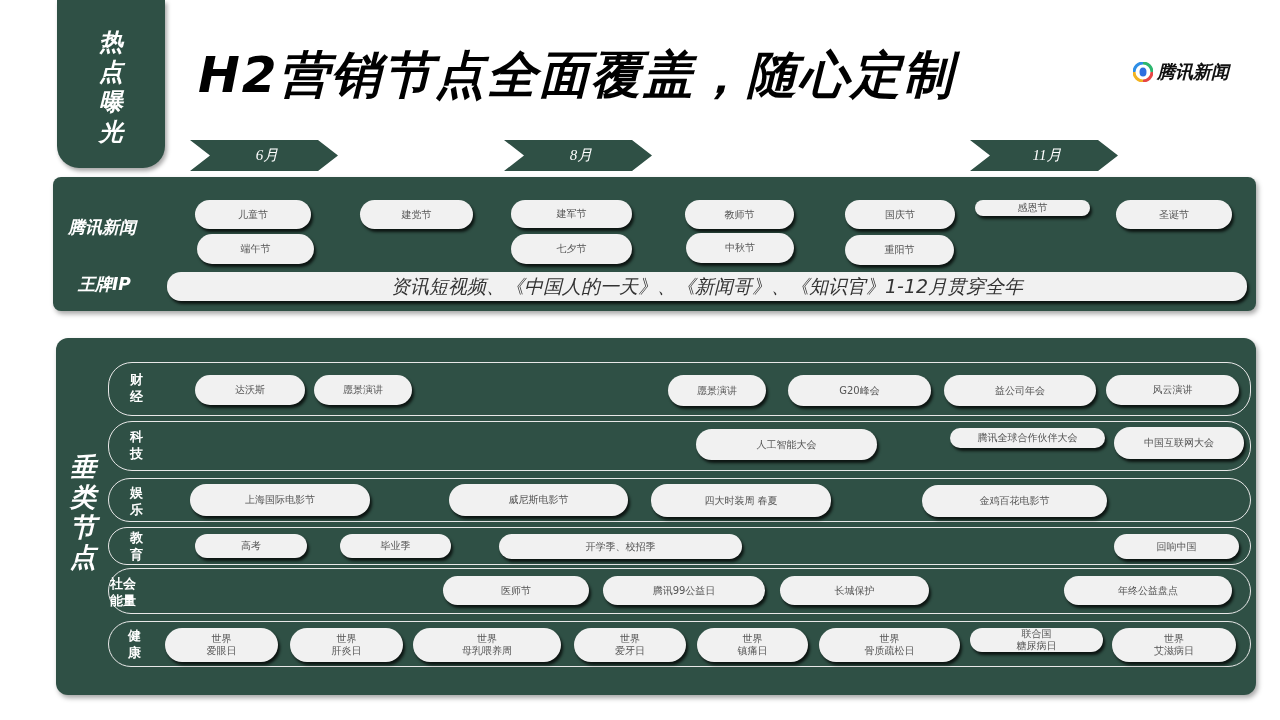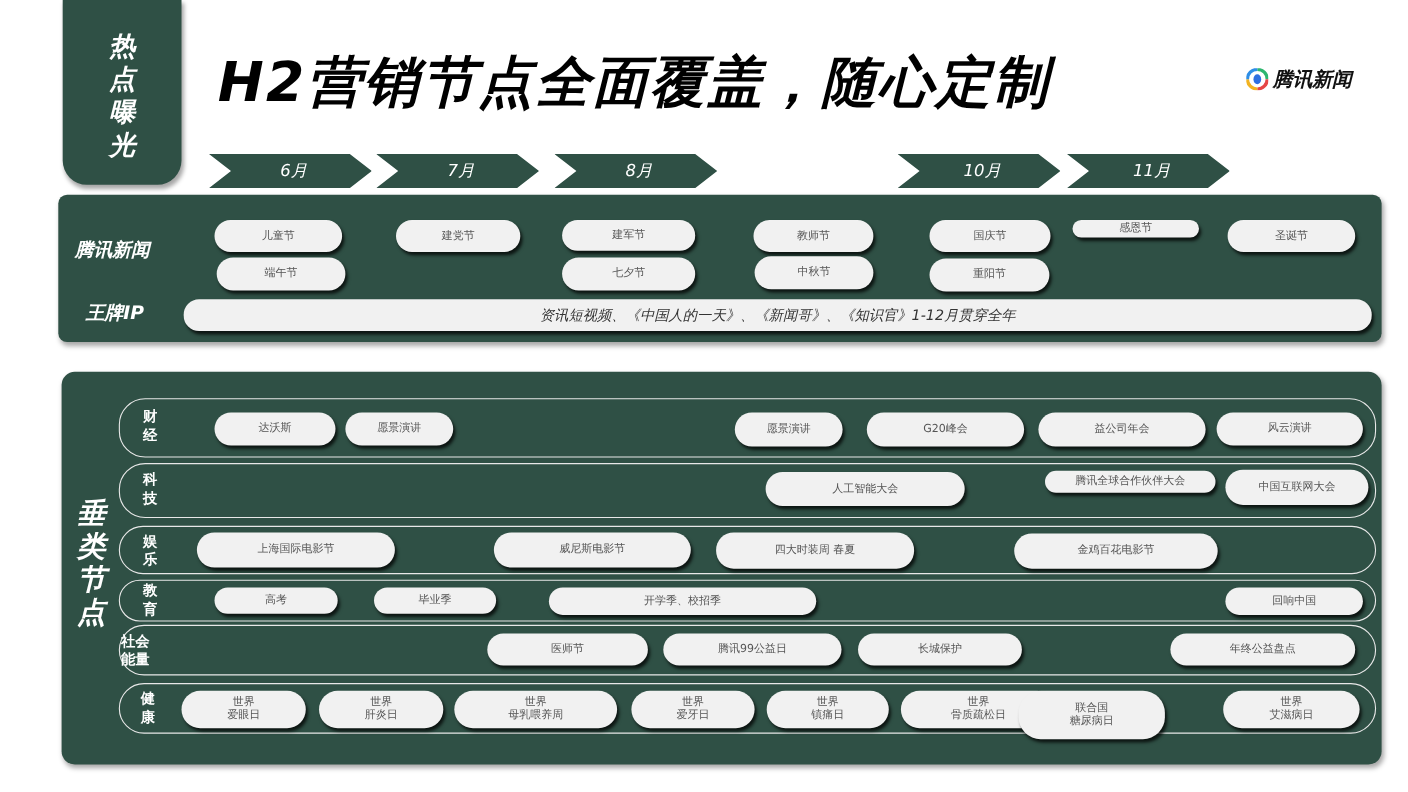--- a/index.html
+++ b/index.html
@@ -18,21 +18,21 @@
     .title {
       position: absolute; left: 182px; top: 42px; font-size: 50px; font-weight: bold;
       font-style: italic; color: #000; letter-spacing: 2px; margin-left: 16px;
     }
     .logo {
       position: absolute; left: 1133px; top: 60px; display: flex; align-items: center; gap: 4px; justify-content: flex-end;
     }
     .logo-mark { width: 20px; height: 20px; position: relative; }
     .logo-text { font-size: 18px; font-weight: bold; font-style: italic; color: #111; }
 
-    .months { position: absolute; left: 190px; top: 140px; height: 31px; width: 1070px; }
+    .months { position: absolute; left: 190px; top: 140px; height: 31px; width: 1070px; font-family: Liberation Serif, serif; }
     .month {
       position: absolute; top: 0; height: 31px; background: #2f5045;
       clip-path: polygon(0 0, calc(100% - 20px) 0, 100% 50%, calc(100% - 20px) 100%, 0 100%, 20px 50%);
       color: #fff; font-size: 15px; font-style: italic; display: flex; align-items: center; justify-content: center;
       padding-left: 6px;
     }
 
     .panel {
       position: absolute; background: #2f5045; border-radius: 8px;
       box-shadow: 2px 3px 5px rgba(0,0,0,0.35);
@@ -47,21 +47,21 @@
     .pill {
       position: absolute; background: #f1f1f1; border-radius: 16px;
       box-shadow: 2px 3px 3px rgba(0,0,0,0.75);
       color: #555; font-size: 10px; display: flex; align-items: center; justify-content: center;
       text-align: center; line-height: 12px; white-space: pre-line;
     }
     .pill.tall { border-radius: 20px; }
 
     .ip-bar {
       position: absolute; left: 167px; top: 272px; width: 1080px; height: 29px; background: #f1f1f1;
-      border-radius: 14px; box-shadow: 2px 3px 3px rgba(0,0,0,0.75); color: #333; font-size: 13px;
+      border-radius: 14px; box-shadow: 2px 3px 3px rgba(0,0,0,0.75); color: #333; font-size: 19px;
       display: flex; align-items: center; justify-content: center; font-style: italic;
     }
 
     .vert-label {
       position: absolute; left: 66px; top: 452px; width: 34px; color: #fff; font-size: 26px; font-weight: bold;
       font-style: italic; line-height: 30px; text-align: center;
     }
     .lane {
       position: absolute; left: 108px; width: 1143px; border: 1.5px solid #e8e8e8;
       border-radius: 24px;
@@ -91,23 +91,21 @@
       <path d="M10 19 A9 9 0 0 1 1 10" stroke="#f2b321" stroke-width="3" fill="none"></path>
       <path d="M1 10 A9 9 0 0 1 10 1" stroke="#2e8ee6" stroke-width="3" fill="none"></path>
       <ellipse cx="10" cy="10" rx="3.5" ry="4.5" fill="#2e6fe0"></ellipse>
     </svg>
   </span>
   <span class="logo-text">腾讯新闻</span>
 </div>
 
 <div class="months">
   <div class="month" style="left:0;width:148px">6月</div>
-  <div class="month" style="left:152px;width:148px">7月</div>
   <div class="month" style="left:314px;width:148px">8月</div>
-  <div class="month" style="left:626px;width:148px">10月</div>
   <div class="month" style="left:780px;width:148px">11月</div>
 </div>
 
 <div class="panel panel-top"></div>
 <div class="row-label" style="left:68px;top:216px">腾讯新闻</div>
 <div class="row-label" style="left:78px;top:273px">王牌IP</div>
 
 <div class="pill" style="left:195px;top:200px;width:116px;height:29px">儿童节</div>
 <div class="pill" style="left:197px;top:234px;width:117px;height:30px">端午节</div>
 <div class="pill" style="left:360px;top:200px;width:113px;height:29px">建党节</div>
@@ -154,21 +152,21 @@
 <div class="pill" style="left:314px;top:375px;width:98px;height:30px">愿景演讲</div>
 <div class="pill" style="left:668px;top:375px;width:98px;height:31px">愿景演讲</div>
 <div class="pill" style="left:788px;top:375px;width:143px;height:31px">G20峰会</div>
 <div class="pill" style="left:944px;top:375px;width:152px;height:31px">益公司年会</div>
 <div class="pill" style="left:1106px;top:375px;width:133px;height:30px">风云演讲</div>
 
 <div class="pill" style="left:696px;top:429px;width:181px;height:31px">人工智能大会</div>
 <div class="pill" style="left:950px;top:428px;width:155px;height:20px">腾讯全球合作伙伴大会</div>
 <div class="pill" style="left:1114px;top:427px;width:130px;height:32px">中国互联网大会</div>
 
-<div class="pill" style="left:179px;top:484px;width:180px;height:32px">上海国际电影节</div>
+<div class="pill" style="left:190px;top:484px;width:180px;height:32px">上海国际电影节</div>
 <div class="pill" style="left:449px;top:484px;width:179px;height:32px">威尼斯电影节</div>
 <div class="pill" style="left:651px;top:484px;width:180px;height:33px">四大时装周 春夏</div>
 <div class="pill" style="left:922px;top:485px;width:185px;height:32px">金鸡百花电影节</div>
 
 <div class="pill" style="left:195px;top:534px;width:112px;height:24px">高考</div>
 <div class="pill" style="left:340px;top:534px;width:111px;height:24px">毕业季</div>
 <div class="pill" style="left:499px;top:534px;width:243px;height:25px">开学季、校招季</div>
 <div class="pill" style="left:1114px;top:534px;width:125px;height:25px">回响中国</div>
 
 <div class="pill" style="left:443px;top:576px;width:146px;height:29px">医师节</div>
@@ -181,16 +179,16 @@
 <div class="pill tall" style="left:290px;top:628px;width:113px;height:34px">世界
 肝炎日</div>
 <div class="pill tall" style="left:413px;top:628px;width:148px;height:34px">世界
 母乳喂养周</div>
 <div class="pill tall" style="left:574px;top:628px;width:112px;height:34px">世界
 爱牙日</div>
 <div class="pill tall" style="left:697px;top:628px;width:111px;height:34px">世界
 镇痛日</div>
 <div class="pill tall" style="left:819px;top:628px;width:141px;height:34px">世界
 骨质疏松日</div>
-<div class="pill tall" style="left:926px;top:628px;width:133px;height:44px">联合国
+<div class="pill tall" style="left:970px;top:628px;width:133px;height:24px">联合国
 糖尿病日</div>
 <div class="pill tall" style="left:1112px;top:628px;width:124px;height:34px">世界
 艾滋病日</div>
 
 </body></html>

